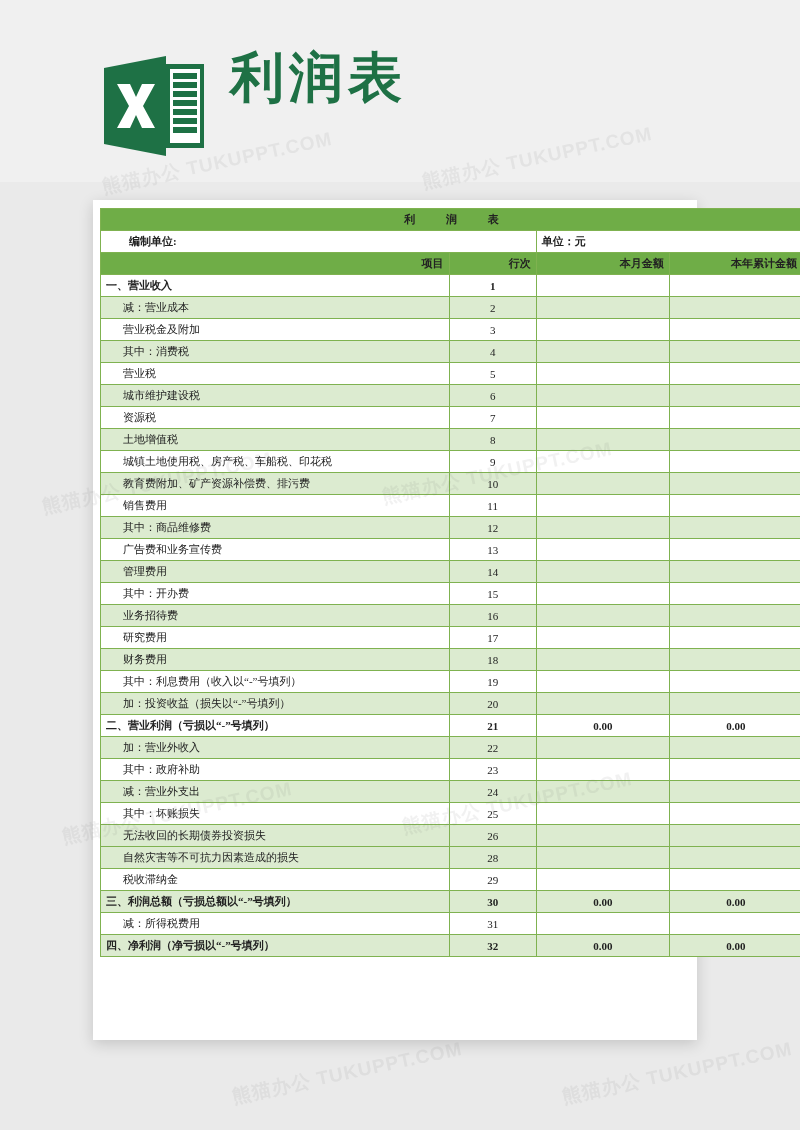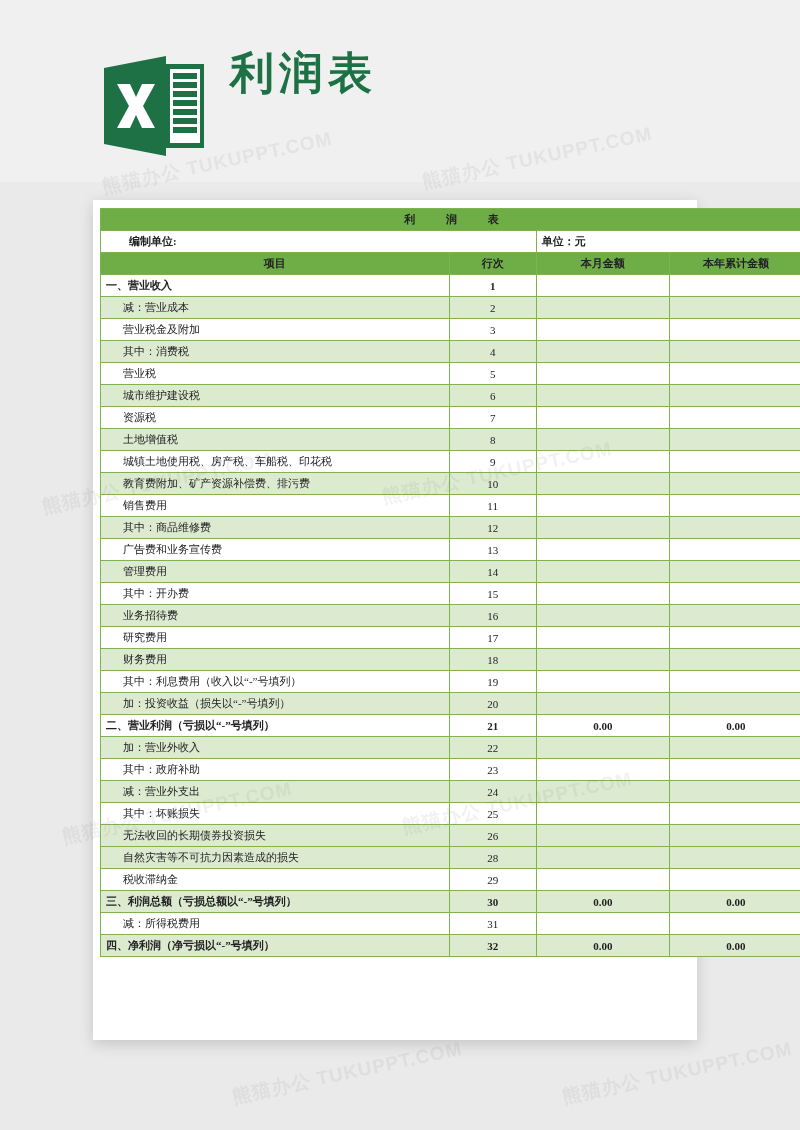--- a/index.html
+++ b/index.html
@@ -53,21 +53,21 @@
     height: 108px;
     position: relative;
     flex: 0 0 auto;
     margin-top: 8px;
   }
   .head-text {
     margin-left: 22px;
     padding-top: 2px;
   }
   .main-title {
-    font-size: 44px;
+    font-size: 54px;
     font-weight: bold;
     color: #1e7145;
     letter-spacing: 5px;
     line-height: 1.05;
     font-family: "DejaVu Sans", "Liberation Sans", sans-serif;
   }
   .sub-title {
     margin-top: 10px;
     font-size: 24px;
     font-weight: bold;
@@ -132,21 +132,21 @@
     height: 24px;
   }
   .unit-row td.left  { text-align: left; padding-left: 28px; }
   .unit-row td.right { text-align: left; }
 
   
   .col-head td {
     background: #6fad47;
     color: #ffffff;
     font-weight: bold;
-    text-align: center;
+    text-align: right;
     font-size: 11.5px;
     height: 26px;
     border: 1px solid #7fb250;
   }
 
   
   tr.r-odd  td { background: #ffffff; }
   tr.r-even td { background: #dcebd0; }
 
   td.c-item   { text-align: left; margin-left: 32px; }

